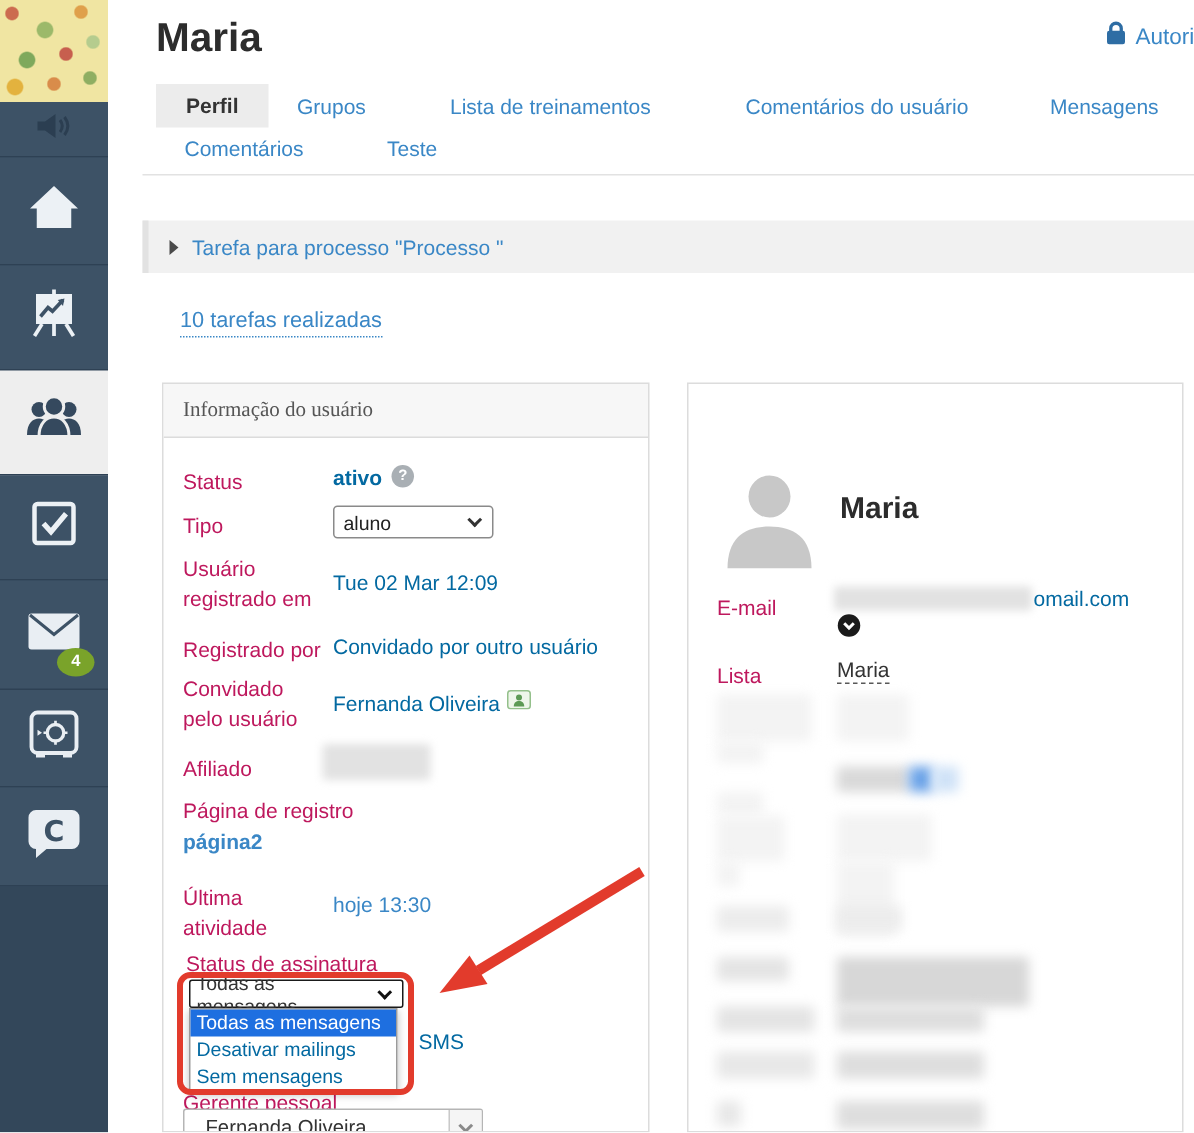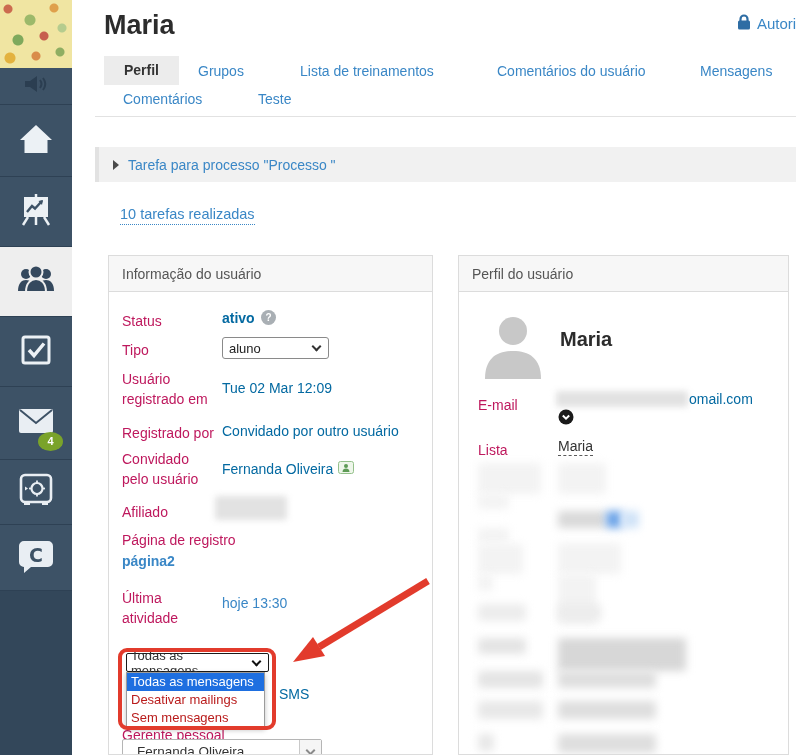--- a/index.html
+++ b/index.html
@@ -42,39 +42,39 @@
     border-bottom:5px solid transparent;margin:0 9px 0 14px;}
   .process-label{color:#3a87c6;font-size:14px;}
   .tasks-link{left:120px;top:206px;font-size:14.5px;color:#3a87c6;cursor:pointer;
     border-bottom:1px dotted #3a87c6;padding-bottom:2px;}
 
   
   .panel{border:1px solid #dcdcdc;background:#fff;}
   #panel-left{left:108px;top:255px;width:325px;height:500px;overflow:hidden;}
   #panel-right{left:458px;top:255px;width:331px;height:500px;overflow:hidden;}
   .panel-header{position:absolute;left:0;top:0;right:0;height:36px;background:#f7f7f7;
-    border-bottom:1px solid #dcdcdc;font-size:14px;color:#555;line-height:36px;padding-left:13px;}
+    border-bottom:1px solid #dcdcdc;font-size:14px;color:#555;line-height:36px;padding-left:13px;font-family:Liberation Serif, serif;}
   .lbl{color:#be185d;font-size:14px;line-height:1.45;}
   .val{color:#0369a1;font-size:14px;}
   .blue{color:#3a87c6;}
   .q-icon{width:15px;height:15px;border-radius:50%;background:#a9afb4;color:#fff;font-size:10px;
     font-weight:bold;text-align:center;line-height:15px;cursor:pointer;}
   .sel-box{border:1px solid #8a8a8a;border-radius:3px;background:#fff;display:flex;
     align-items:center;font-size:13px;color:#222;padding-left:6px;cursor:pointer;}
   .chev{width:7px;height:7px;border-right:2px solid #333;border-bottom:2px solid #333;
     transform:rotate(45deg);margin-left:auto;margin-right:8px;margin-top:-3px;}
   .blurb{background:#e2e2e2;filter:blur(3px);border-radius:2px;}
 
   
   .sub-select{left:17px;top:397px;width:143px;height:19px;border:1.5px solid #1a1a1a;
     border-radius:2px;background:#fff;display:flex;align-items:center;font-size:13px;
     padding-left:4px;cursor:pointer;z-index:5;}
   .sub-list{left:17px;top:416px;width:139px;background:#fff;border:1px solid #9b9b9b;
     box-shadow:0 2px 5px rgba(0,0,0,.25);z-index:6;}
-  .opt{height:18px;line-height:18px;font-size:13px;padding-left:4px;color:#b91c1c;
+  .opt{height:18px;line-height:18px;font-size:13px;padding-left:4px;color:#0369a1;
     white-space:nowrap;cursor:pointer;}
   .opt.sel{background:#1e6fe0;color:#fff;}
   .red-rect{left:9px;top:392px;width:158px;height:82px;border:4px solid #e23b2c;
     border-radius:9px;z-index:20;pointer-events:none;}
 
   
   .mgr-select{left:13px;top:483px;width:200px;height:25px;border:1px solid #b5b5b5;
     border-radius:2px;background:#fff;display:flex;align-items:center;font-size:13.5px;
     color:#333;cursor:pointer;z-index:1;}
   .mgr-arrow{margin-left:auto;width:22px;height:100%;border-left:1px solid #c9c9c9;
@@ -251,20 +251,21 @@
 
     <div class="abs lbl" style="left:13px;top:246px;">Afiliado</div>
     <div class="abs blurb" style="left:106px;top:240px;width:72px;height:24px;"></div>
 
     <div class="abs lbl" style="left:13px;top:274px;">Página de registro</div>
     <div class="abs val blue" style="left:13px;top:297px;font-weight:bold;cursor:pointer;">página2</div>
 
     <div class="abs lbl" style="left:13px;top:332px;width:80px;">Última atividade</div>
     <div class="abs val blue" style="left:113px;top:339px;cursor:pointer;">hoje 13:30</div>
 
+    <div class="abs lbl" style="left:15px;top:376px;">Status de assinatura</div>
 
     <div class="abs sub-select">
       <span>Todas as mensagens</span>
       <span class="chev" style="border-color:#111;"></span>
     </div>
 
     <div class="abs sub-list">
       <div class="opt sel">Todas as mensagens</div>
       <div class="opt">Desativar mailings</div>
       <div class="opt">Sem mensagens</div>
@@ -277,21 +278,20 @@
     <div class="abs lbl" style="left:13px;top:469px;z-index:1;">Gerente pessoal</div>
     <div class="abs mgr-select">
       <span style="padding-left:14px;">Fernanda Oliveira</span>
       <span class="mgr-arrow">
           <span class="chev"></span>
         </span>
     </div>
   </div>
 
   <div id="panel-right" class="abs panel">
-    <div class="panel-header">Perfil do usuário</div>
 
     <div class="abs" style="left:19px;top:52px;">
       <svg width="71" height="71" viewBox="0 0 71 71">
         <circle cx="35" cy="23" r="14" fill="#c8c8c8"></circle>
         <path d="M7 71 C7 50 19 43 35 43 C51 43 63 50 63 71 Z" fill="#c8c8c8"></path>
       </svg>
     </div>
     <div class="abs profile-name" style="left:101px;top:72px;">Maria</div>
 
     <div class="abs lbl" style="left:19px;top:139px;">E-mail</div>

